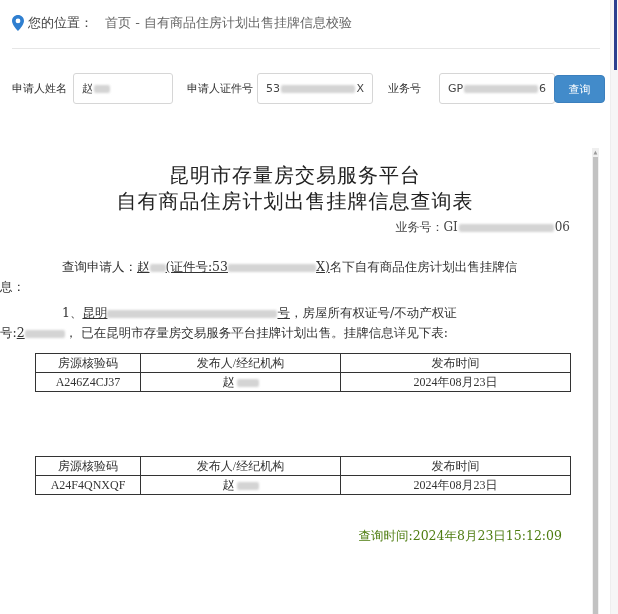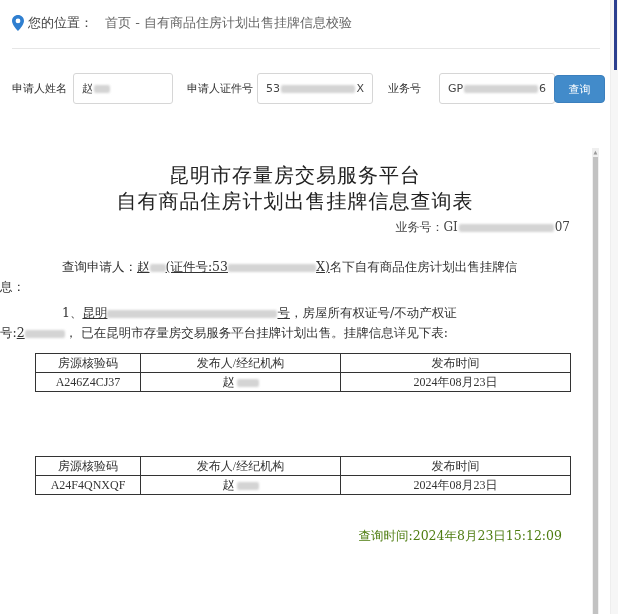--- a/index.html
+++ b/index.html
@@ -78,21 +78,21 @@
 </div>
 
 <div class="outer-scroll">
   <div class="thumb"></div>
 </div>
 
 <div class="doc">
   <div class="title1">昆明市存量房交易服务平台</div>
   <div class="title2">自有商品住房计划出售挂牌信息查询表</div>
   <div class="bizno">
-    <span>业务号：</span><span>GI</span><span class="blur" style="width:95px; margin:0 1px;"></span><span>07</span>
+    <span>业务号：</span><span>GI</span><span class="blur" style="width:95px; margin:0 1px;"></span><span>06</span>
   </div>
 
   <div class="para" style="top:117px;">
     <span class="ind"></span><span>查询申请人：</span><span class="u"><span>赵</span><span class="blur" style="width:16px;"></span><span>(证件号:53</span><span class="blur" style="width:88px;"></span><span>X)</span></span><span>名下自有商品住房计划出售挂牌信</span><br>
     <span style="margin-left:-36px; position:relative; left:0;">息：</span>
   </div>
 
   <div class="para" style="top:163px; left:36px;">
     <span class="ind"></span><span>1、</span><span class="u"><span>昆明</span><span class="blur" style="width:170px;"></span><span>号</span></span><span>，房屋所有权证号/不动产权证</span><br>
     <span style="margin-left:-36px;"><span>号:</span><span class="u"><span>2</span><span class="blur" style="width:40px;"></span></span><span>， 已在昆明市存量房交易服务平台挂牌计划出售。挂牌信息详见下表:</span></span>

